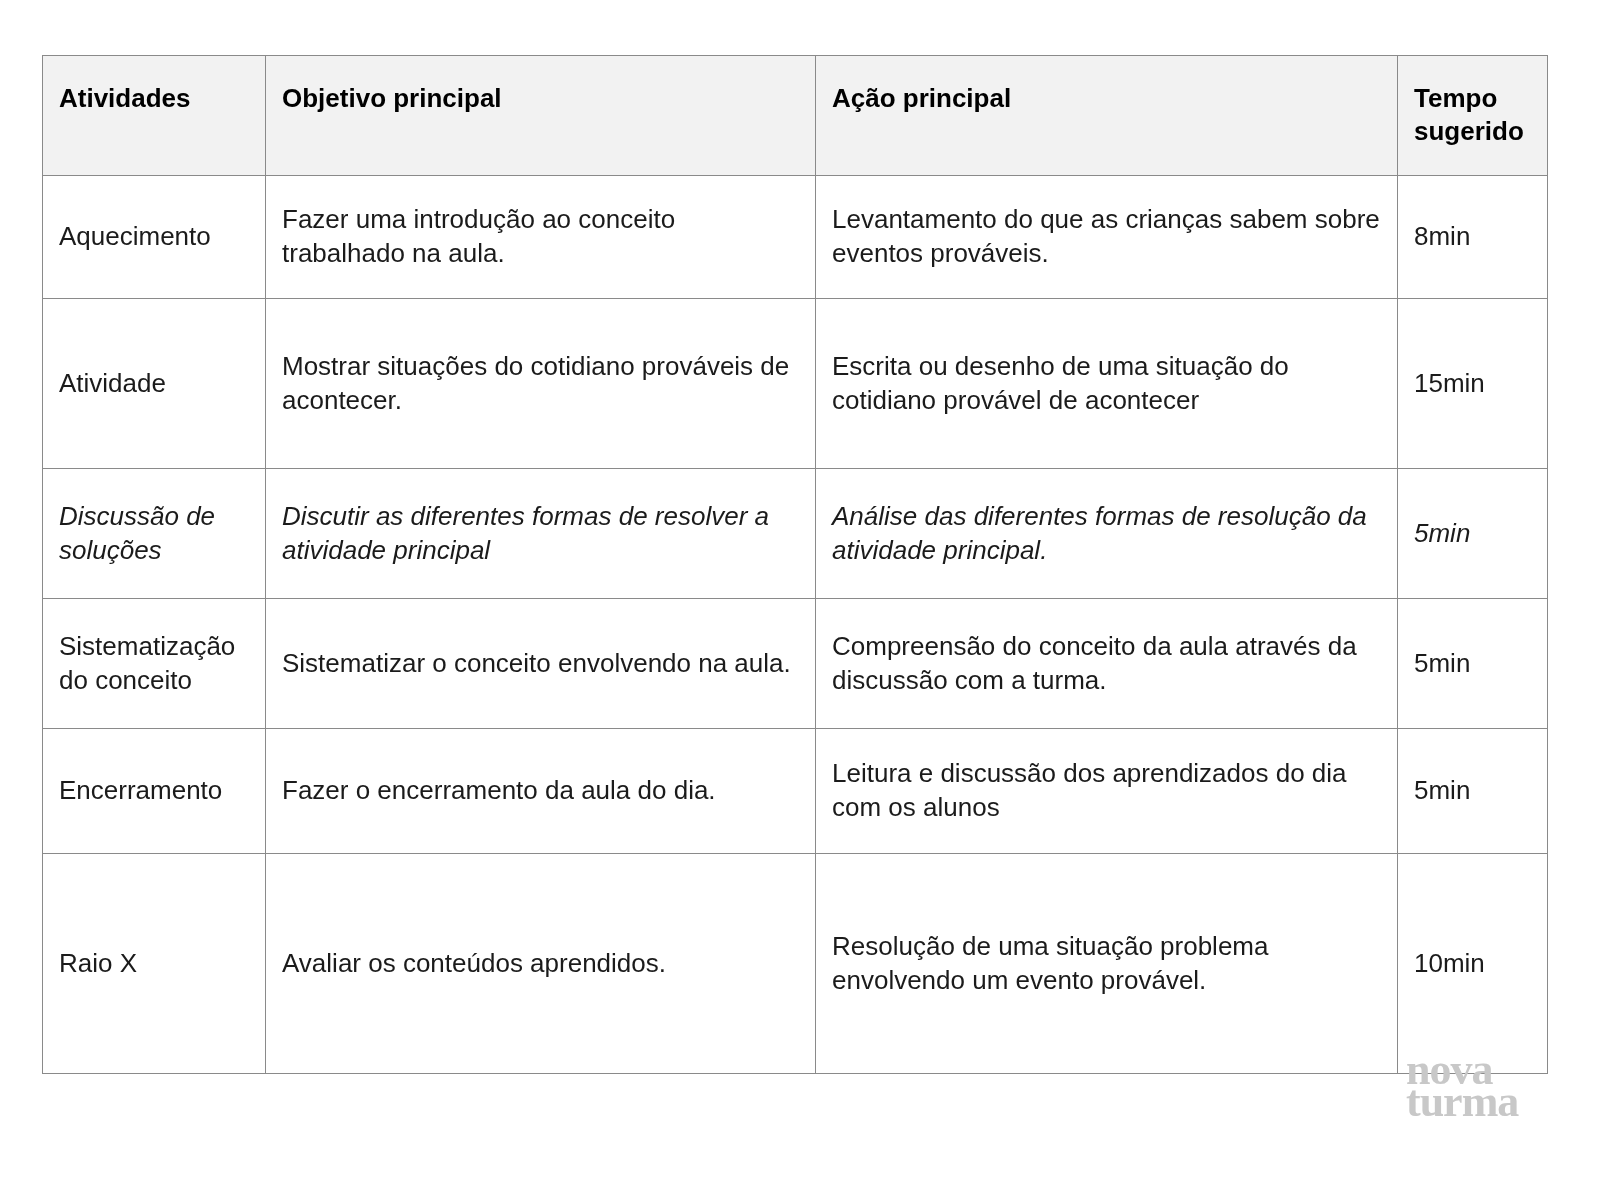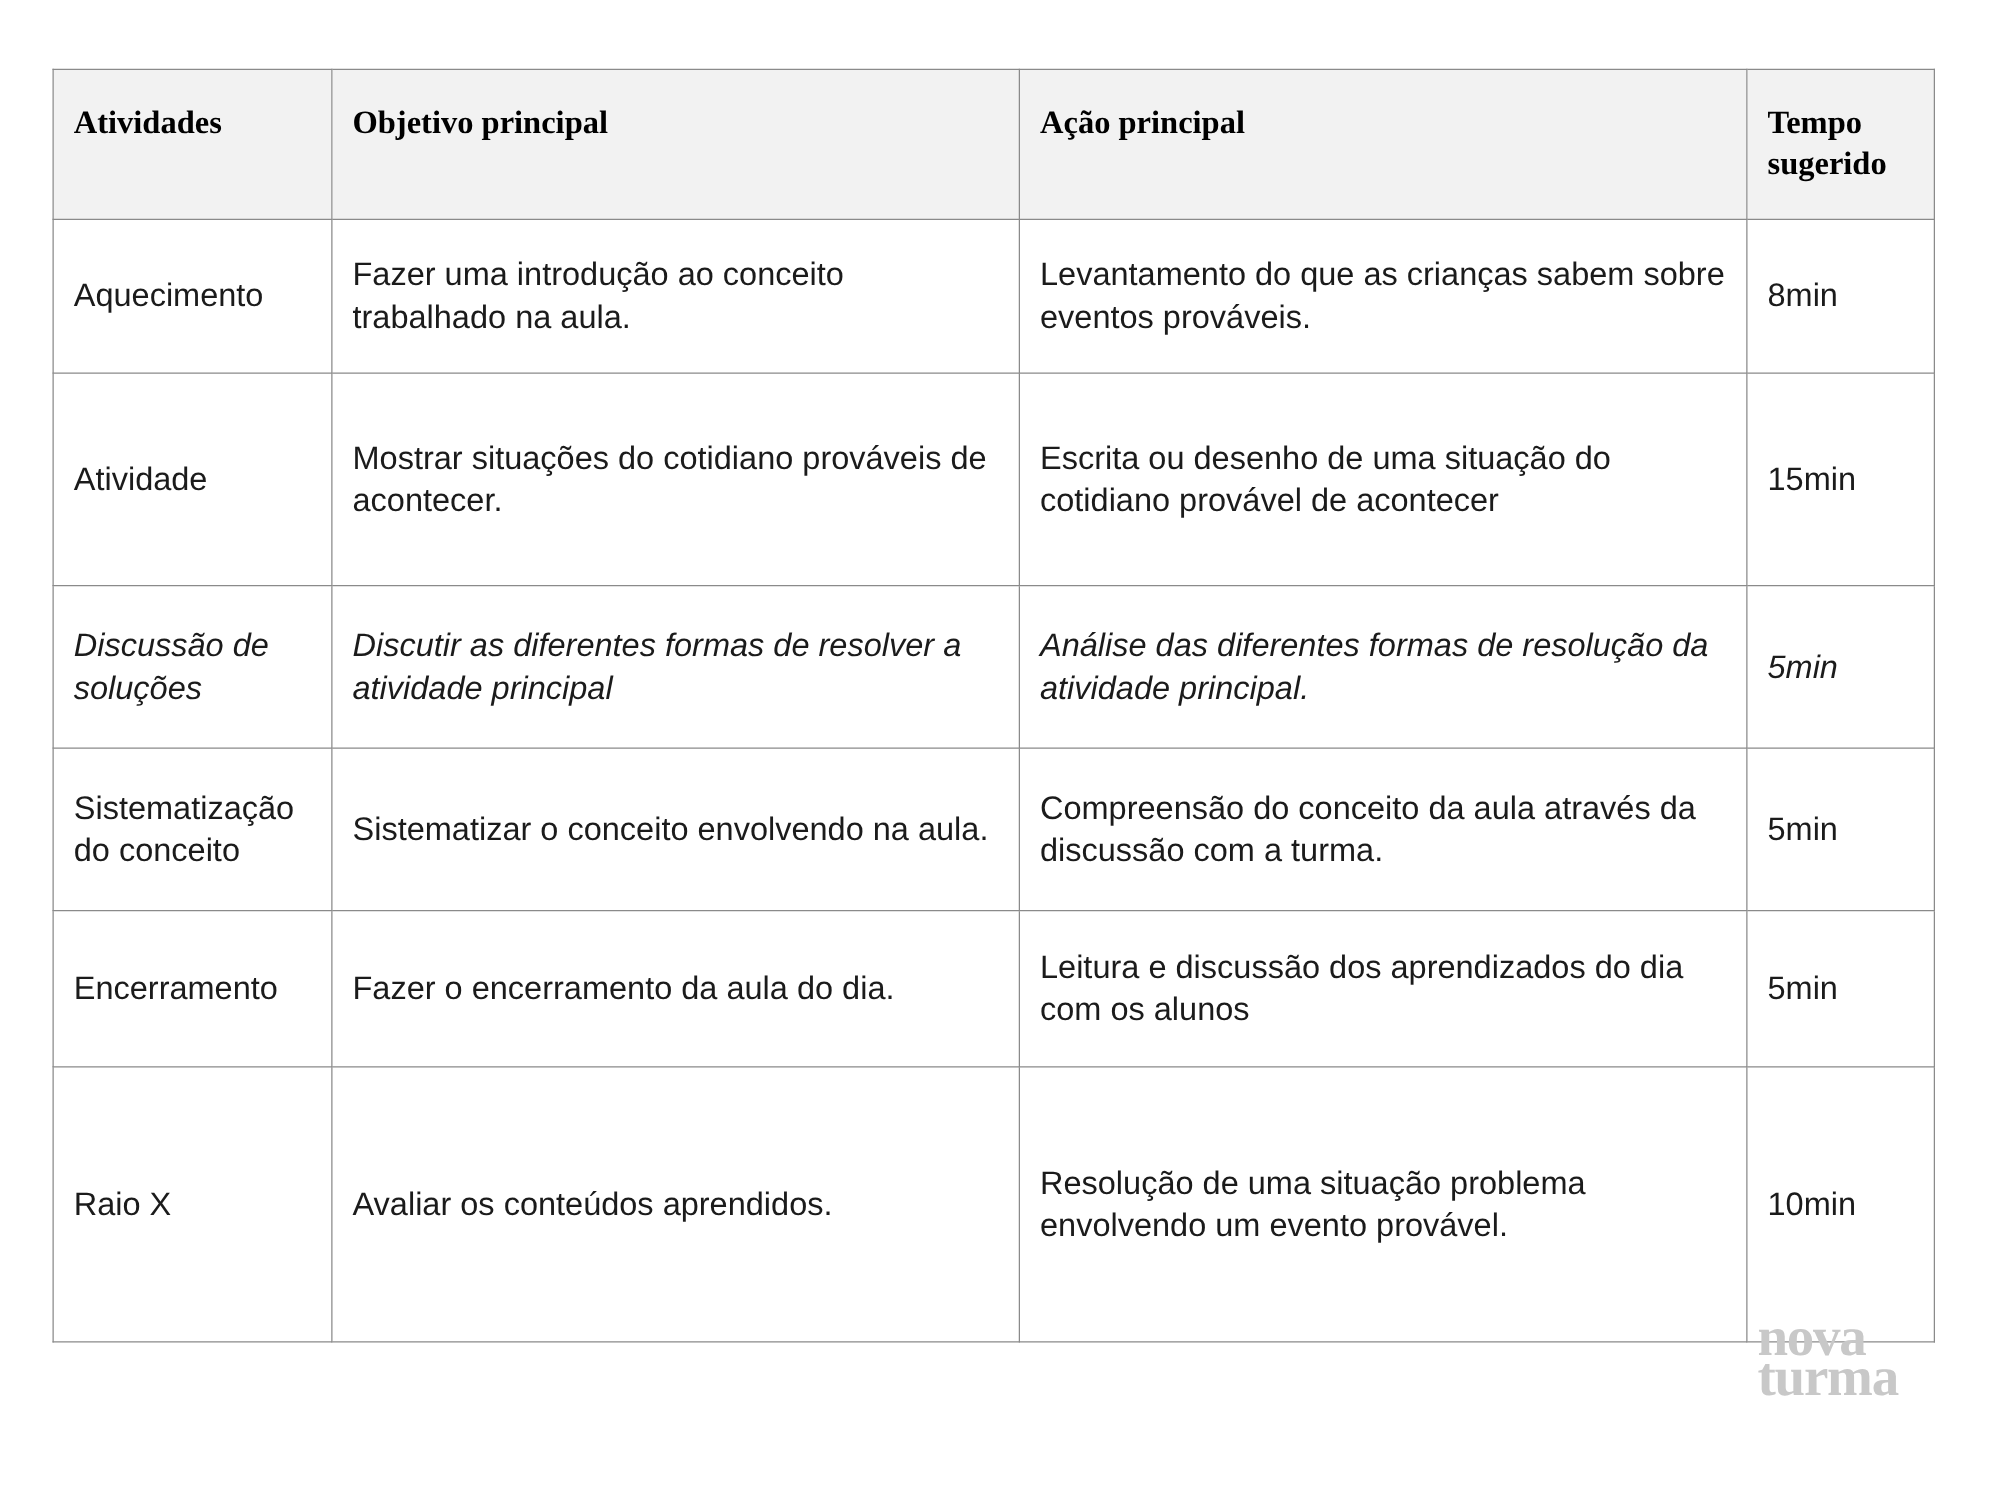--- a/index.html
+++ b/index.html
@@ -44,21 +44,21 @@
     font-size:26px;
     font-weight:400;
     vertical-align:middle;
     padding:10px 16px;
     line-height:1.3;
   }
   col.c-atividade{width:223px;}
   col.c-objetivo{width:550px;}
   col.c-acao{width:582px;}
   col.c-tempo{width:150px;}
-  tr.r-header{height:120px;font-family:Liberation Serif, serif;}
+  tr.r-header{height:120px;}
   tr.r-0{height:123px;}
   tr.r-1{height:170px;padding-left:22px;}
   tr.r-2{height:130px;font-style:italic;}
   tr.r-3{height:130px;}
   tr.r-4{height:125px;padding-left:36px;}
   tr.r-5{height:220px;}
   .logo{
     position:absolute;
     left:1406px;
     top:1054px;

